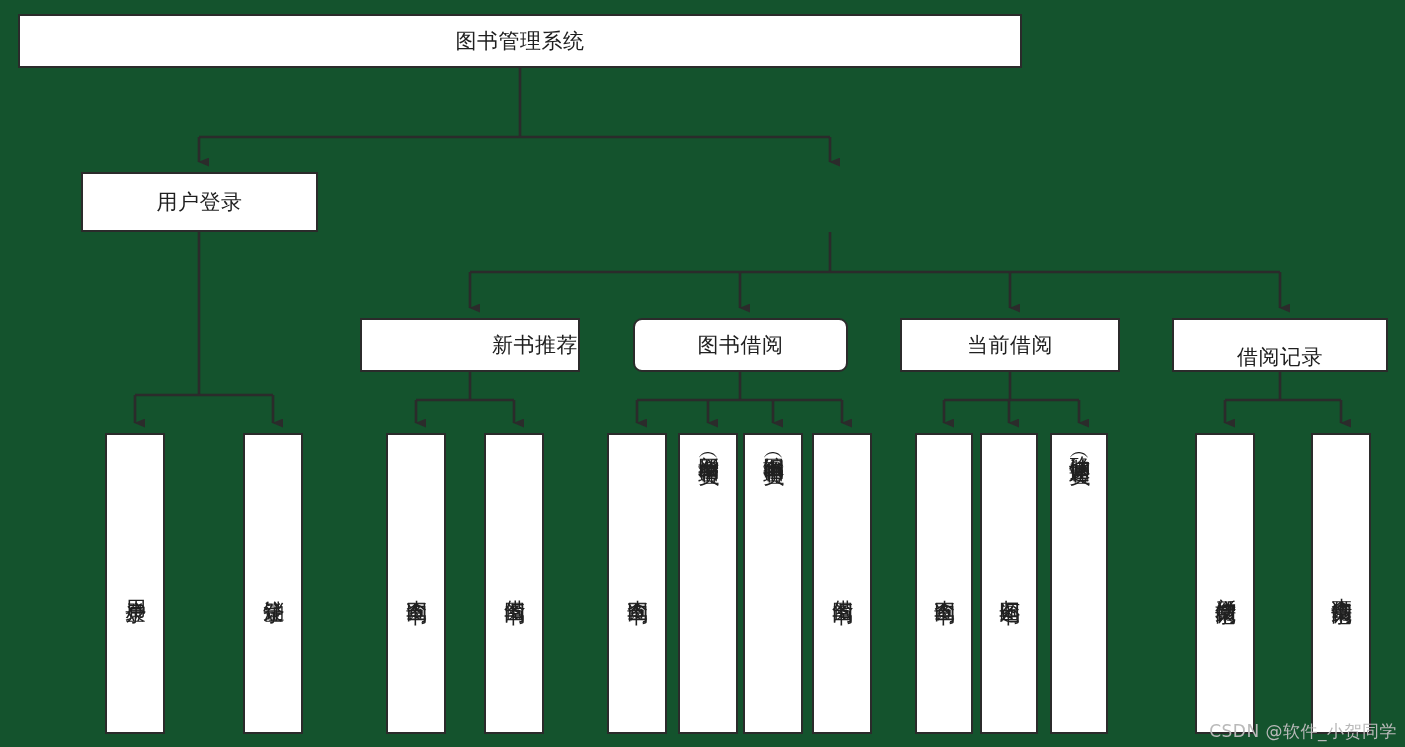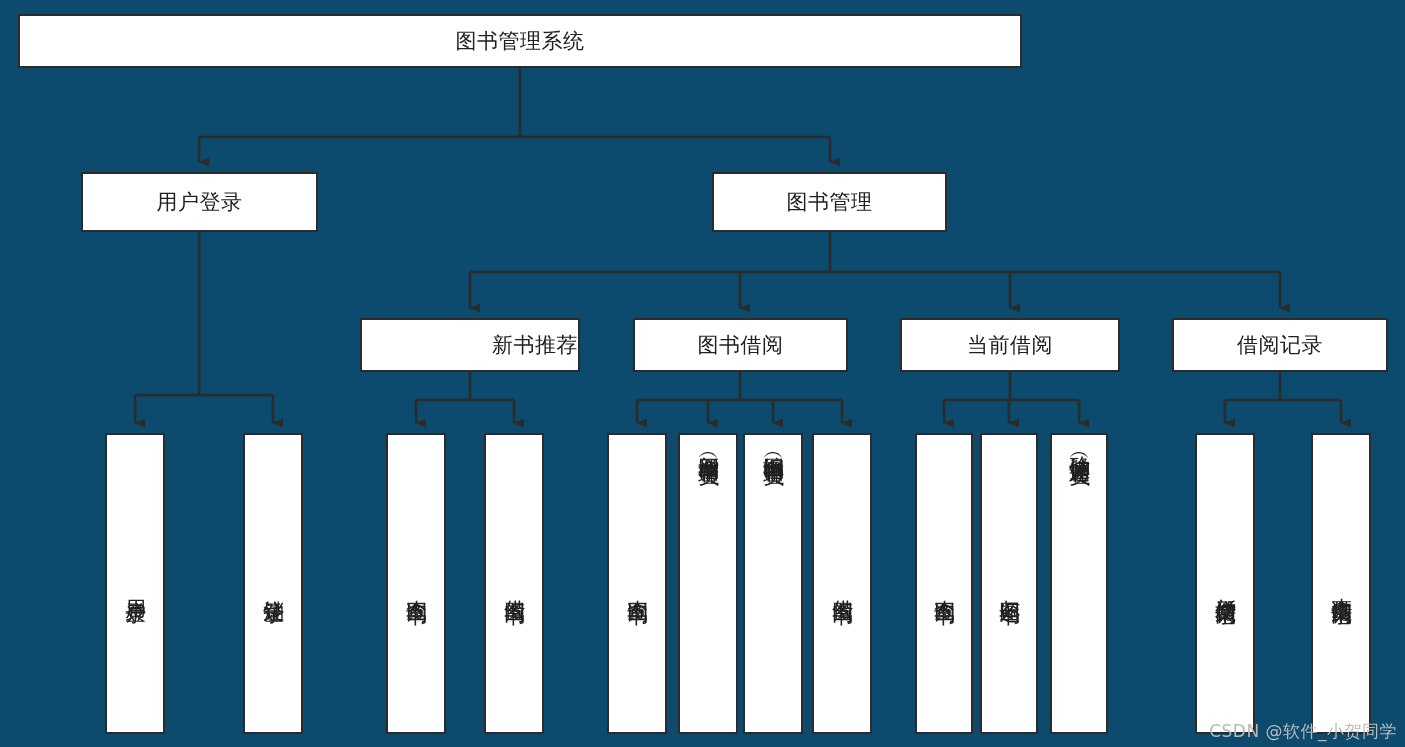--- a/index.html
+++ b/index.html
@@ -8,21 +8,21 @@
     padding: 0;
     background: #ffffff;
   }
   body {
     font-family: "DejaVu Sans", "Liberation Sans", sans-serif;
   }
   #diagram-root {
     position: relative;
     width: 1405px;
     height: 747px;
-    background: #0c4a6e;
+    background: #14532d;
     overflow: hidden;
   }
   .node {
     position: absolute;
     box-sizing: border-box;
     background: #ffffff;
     border: 2.5px solid #2b2b2b;
     display: flex;
     align-items: center;
     justify-content: center;
@@ -125,34 +125,31 @@
     </g>
   </svg>
 
   <div class="node" style="left:18px; top:14px; width:1004px; height:54px;">
     <span class="node-label">图书管理系统</span>
   </div>
 
   <div class="node" style="left:81px; top:172px; width:237px; height:60px;">
     <span class="node-label">用户登录</span>
   </div>
-  <div class="node" style="left:712px; top:172px; width:235px; height:60px;">
-    <span class="node-label">图书管理</span>
-  </div>
 
   <div class="node" style="left:360px; top:318px; width:220px; height:54px;justify-content:flex-end;">
     <span class="node-label">新书推荐</span>
   </div>
-  <div class="node" style="left:633px; top:318px; width:215px; height:54px;">
+  <div class="node" style="left:633px; top:318px; width:215px; height:54px;border-radius:9px;">
     <span class="node-label">图书借阅</span>
   </div>
   <div class="node" style="left:900px; top:318px; width:220px; height:54px;">
     <span class="node-label">当前借阅</span>
   </div>
-  <div class="node" style="left:1172px; top:318px; width:216px; height:54px;">
+  <div class="node" style="left:1172px; top:318px; width:216px; height:54px;align-items:flex-end;">
     <span class="node-label">借阅记录</span>
   </div>
 
   <div class="node leaf" style="left:105px; top:433px; width:60px; height:301px; align-items:center;">
     <span class="node-label">用户登录</span>
   </div>
   <div class="node leaf" style="left:243px; top:433px; width:60px; height:301px; align-items:center;">
     <span class="node-label">注销登录</span>
   </div>
 

